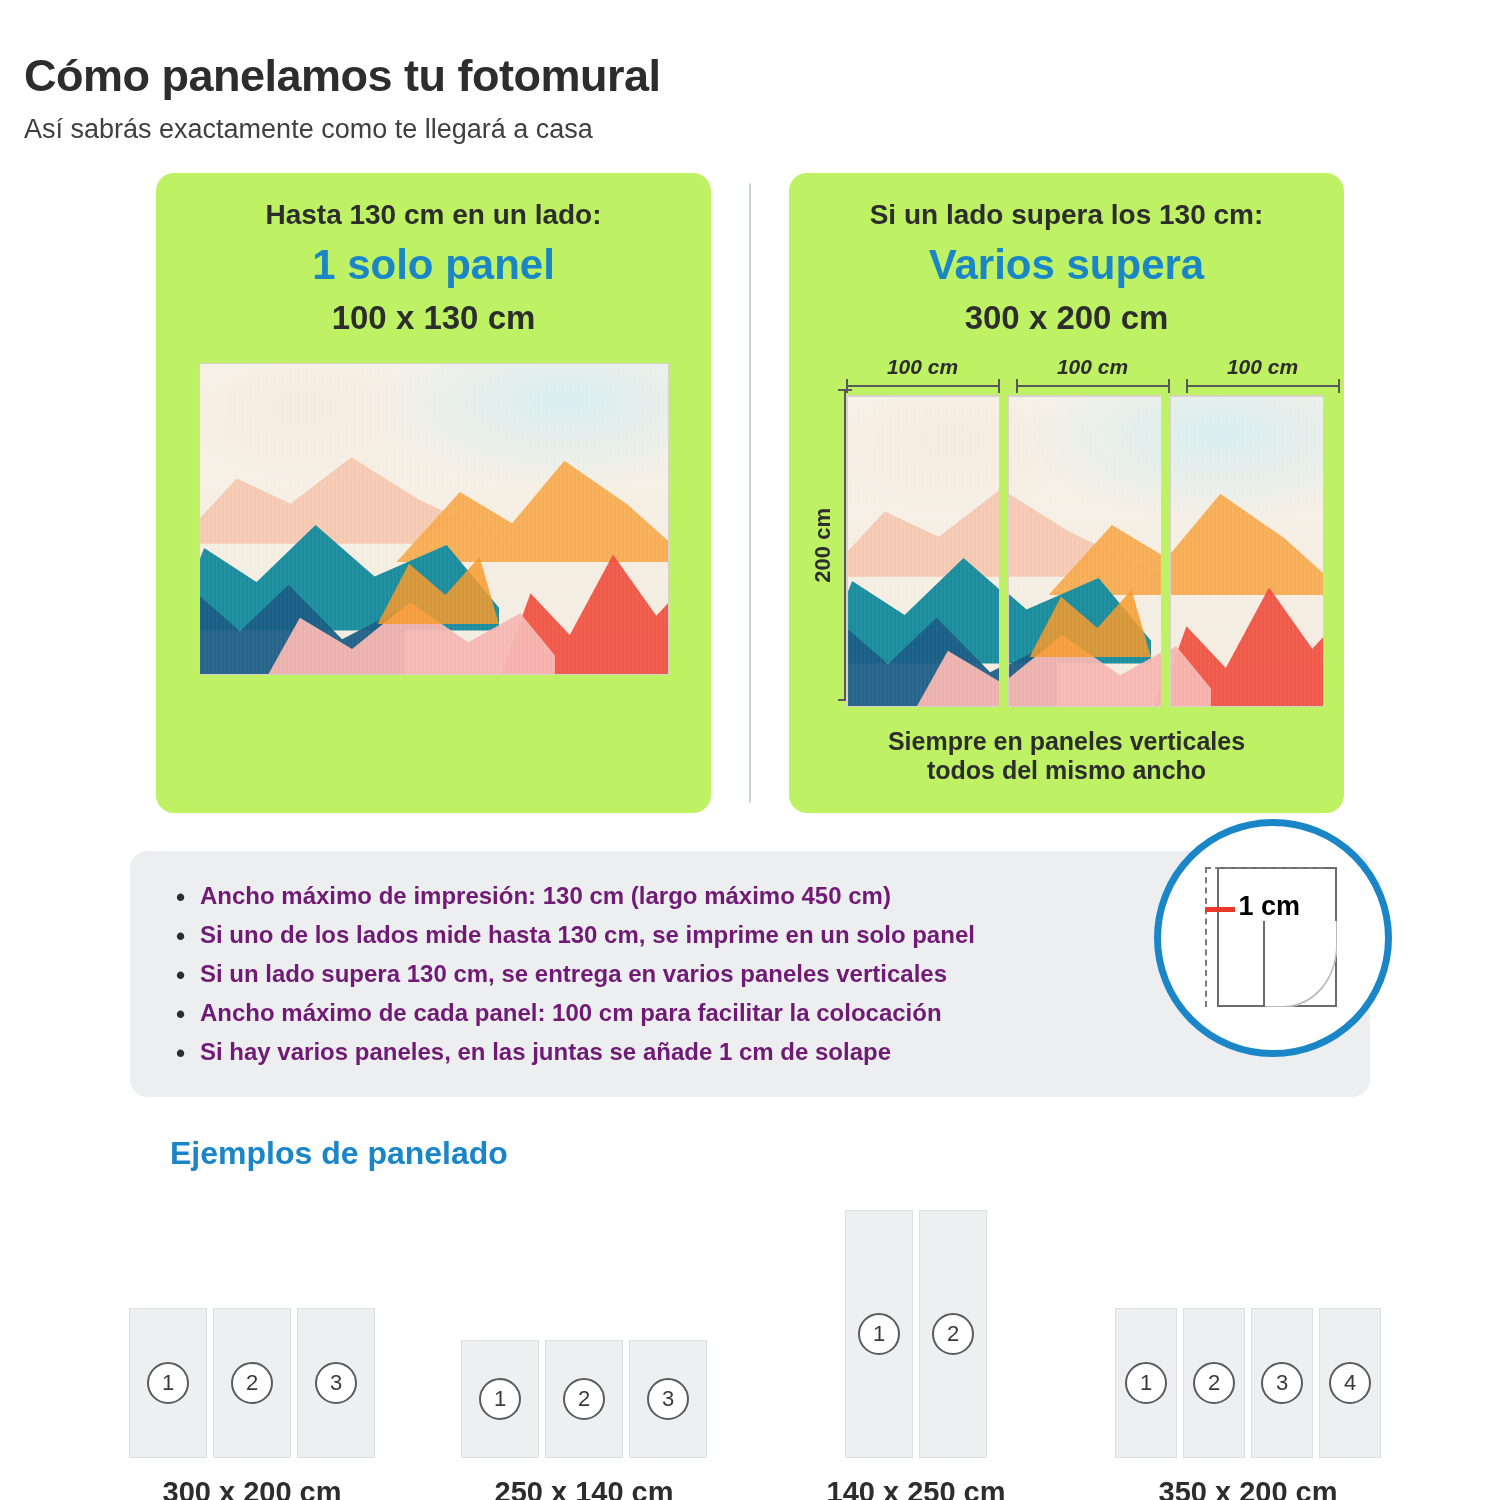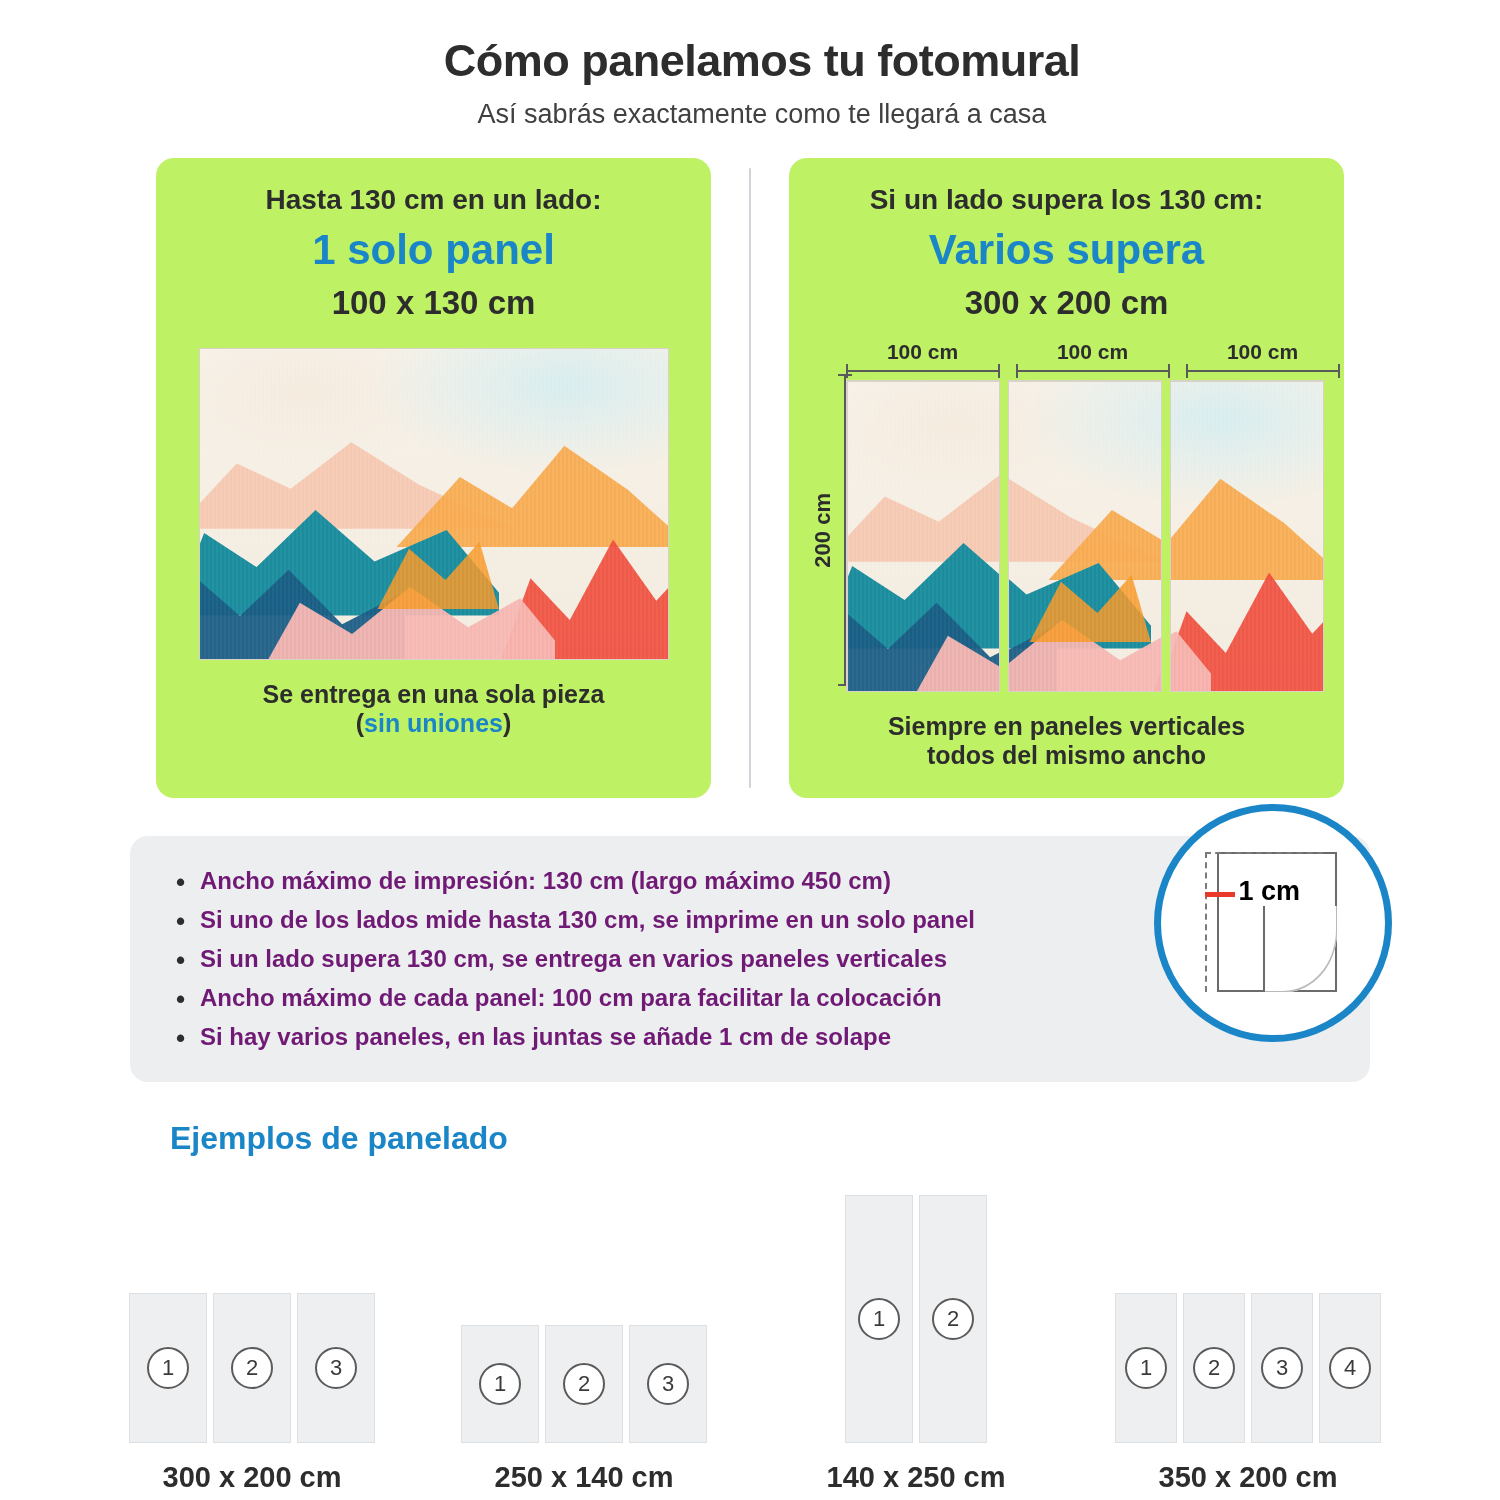--- a/index.html
+++ b/index.html
@@ -6,21 +6,21 @@
   html, body {
     width: 1500px; height: 1500px;
     background: #ffffff;
     font-family: "Liberation Sans", sans-serif;
     color: #2b2b2b;
     overflow: hidden;
   }
   .page { position: relative; width: 1500px; height: 1500px; padding: 0; }
 
   
-  .header { text-align: center; padding-top: 35px; margin-left: 24px; }
+  .header { padding-top: 50px; margin-left: 24px; }
   .header h1 {
     font-size: 45px; font-weight: bold; letter-spacing: -0.5px;
     color: #2d2d2d;
   }
   .header h2 {
     font-size: 27px; font-weight: normal; color: #404040;
     margin-top: 12px;
   }
 
   
@@ -136,21 +136,21 @@
   .vaxis .bar {
     width: 2px; height: 312px; background: #5a5a5a; position: relative;
   }
   .vaxis .bar::before, .vaxis .bar::after {
     content: ""; position: absolute; left: -6px; width: 14px; height: 2px; background: #5a5a5a;
   }
   .vaxis .bar::before { top: 0; }
   .vaxis .bar::after { bottom: 0; }
 
   .panels-col { display: flex; flex-direction: column; }
-  .haxis-row { display: flex; gap: 16px; }
+  .haxis-row { display: flex; gap: 16px; font-style: italic; }
   .haxis-item { width: 154px; text-align: center; }
   .haxis-item .txt { font-size: 21px; font-weight: bold; color: #2d2d2d; }
   .haxis-item .bar {
     height: 2px; background: #5a5a5a; margin-top: 6px; position: relative;
   }
   .haxis-item .bar::before, .haxis-item .bar::after {
     content: ""; position: absolute; top: -6px; width: 2px; height: 14px; background: #5a5a5a;
   }
   .haxis-item .bar::before { left: 0; }
   .haxis-item .bar::after { right: 0; }
@@ -271,26 +271,20 @@
           <div class="m1"></div>
           <div class="m2"></div>
           <div class="m3"></div>
         <div class="m4"></div>
           <div class="m5"></div>
           <div class="m6"></div>
           <div class="m7"></div>
         <div class="grain"></div>
       </div>
 
-      <div class="card-footer">
-        <div class="bold">Se entrega en una sola pieza</div>
-        <div class="bold">
-          <span>(</span><span class="accent">sin uniones</span><span>)</span>
-        </div>
-      </div>
     </div>
 
     <div class="divider"></div>
 
     <div class="card card-right">
       <div class="card-title">Si un lado supera los 130 cm:</div>
       <div class="card-headline">Varios supera</div>
       <div class="card-size">300 x 200 cm</div>
 
       <div class="multi-wrap">

